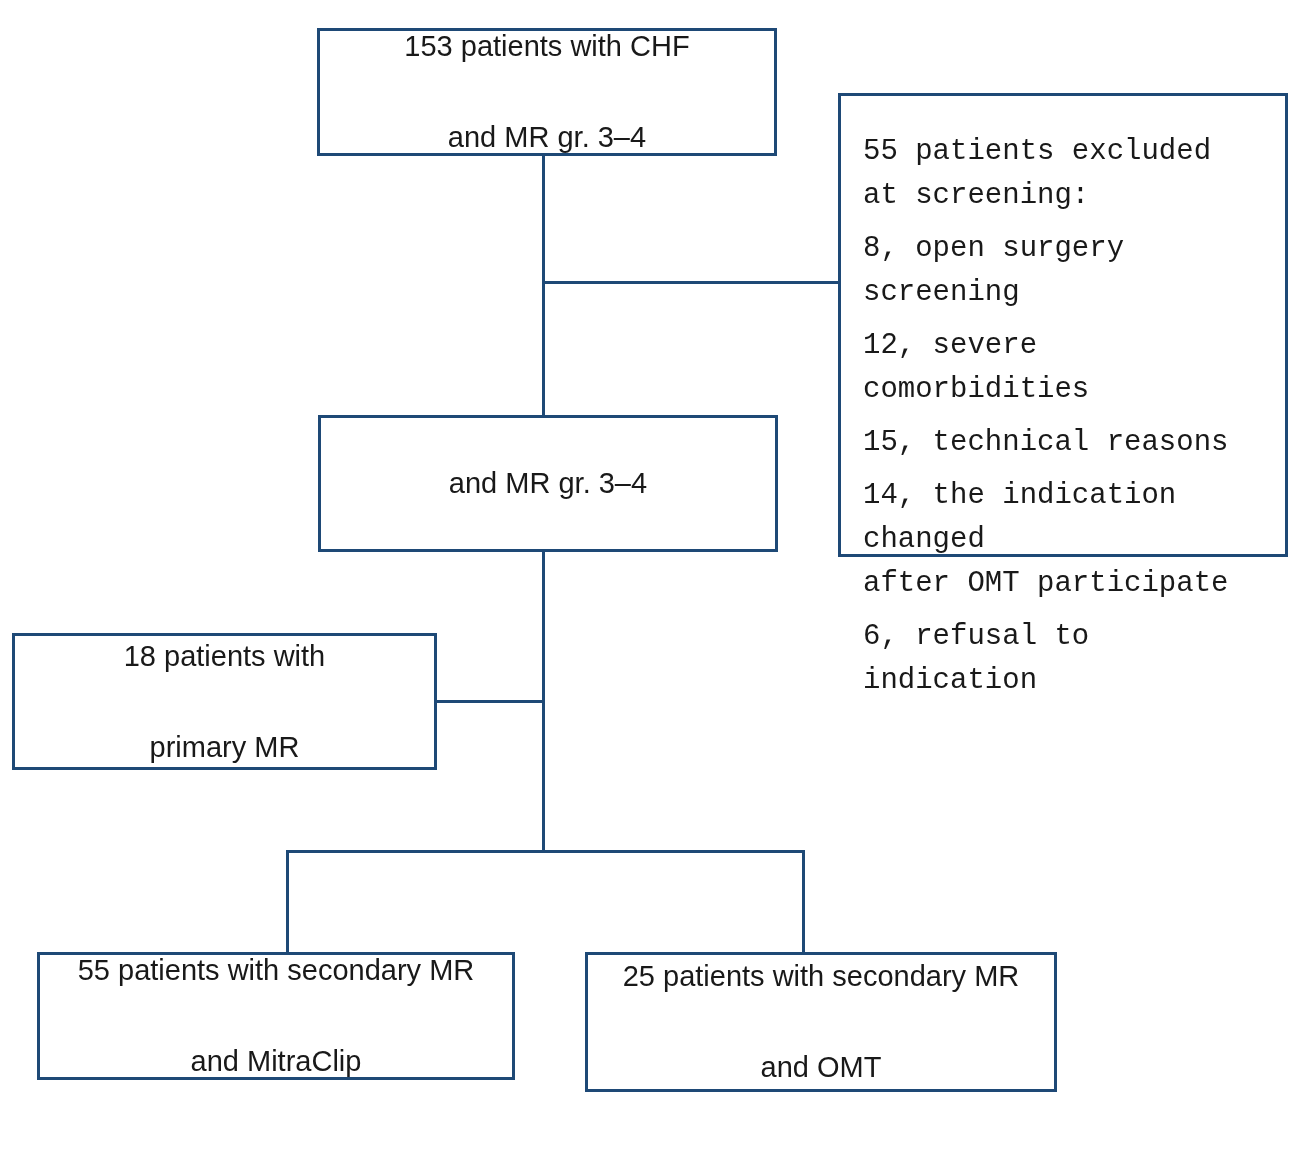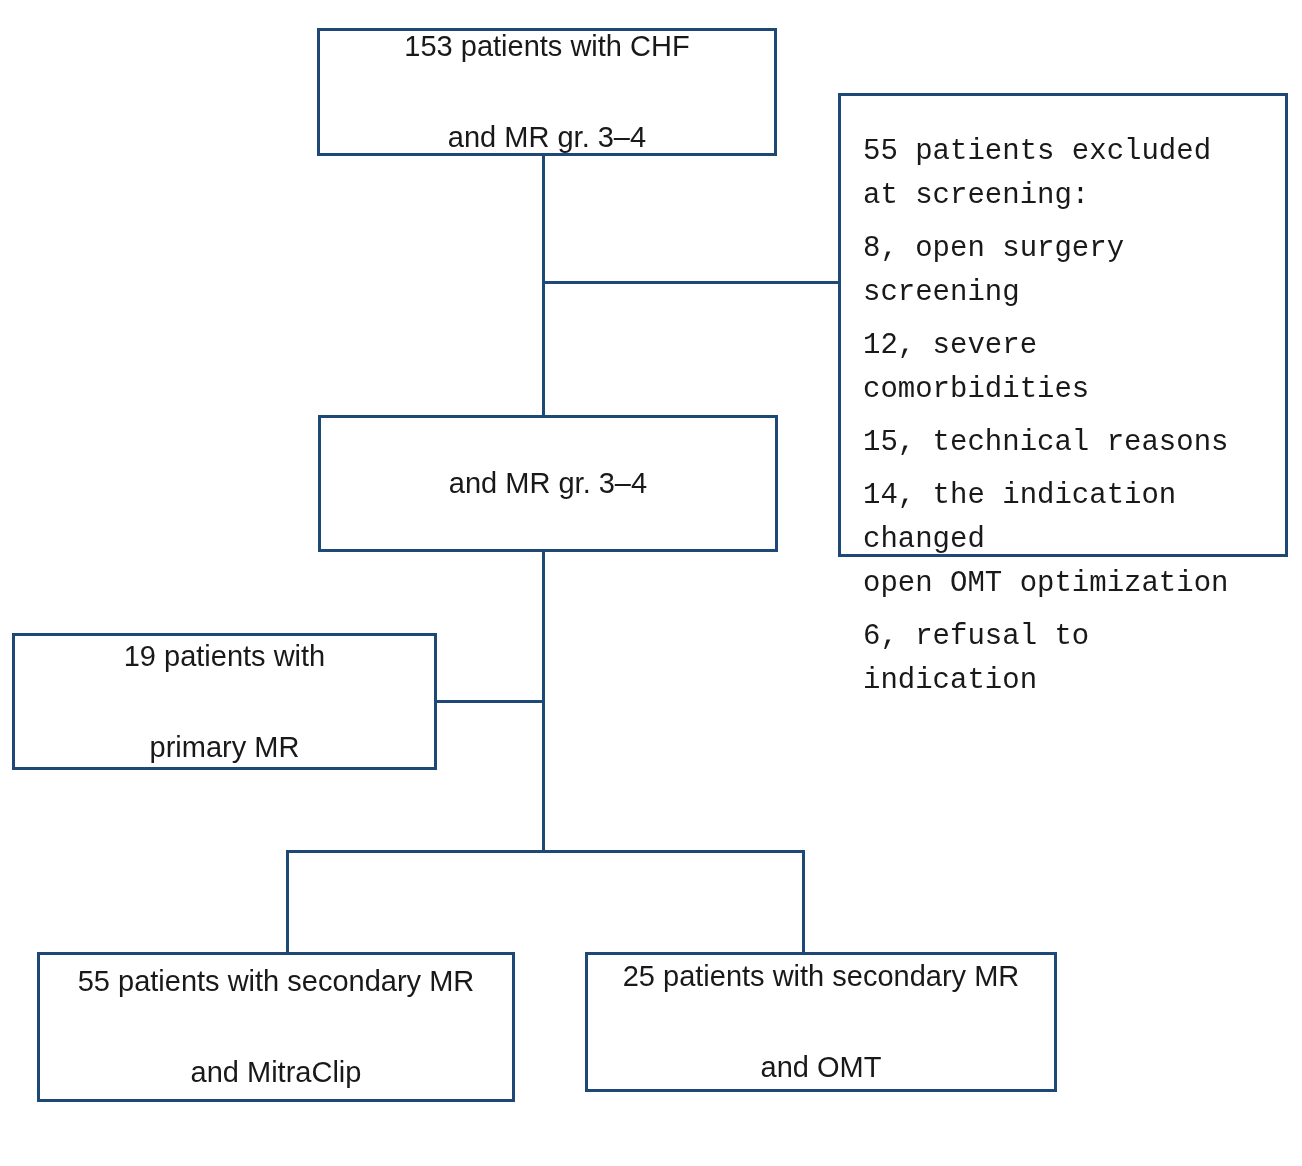--- a/index.html
+++ b/index.html
@@ -46,21 +46,21 @@
   .connector {
     position: absolute;
     background: #1e4976;
   }
 
   
   #n-chf153     { left: 317px; top: 28px;  width: 460px; height: 128px; }
   #n-excluded   { left: 838px; top: 93px;  width: 450px; height: 464px; }
   #n-chf98      { left: 318px; top: 415px; width: 460px; height: 137px; }
   #n-primary18  { left: 12px;  top: 633px; width: 425px; height: 137px; }
-  #n-mitraclip55{ left: 37px;  top: 952px; width: 478px; height: 150px; }
+  #n-mitraclip55{ left: 37px;  top: 952px; width: 478px; height: 128px; }
   #n-omt25      { left: 585px; top: 952px; width: 472px; height: 140px; }
 
   
   #c-top-mid    { left: 542px; top: 155px; width: 3px;   height: 262px; }
   #c-excl       { left: 542px; top: 281px; width: 296px; height: 3px;   }
   #c-mid-branch { left: 542px; top: 551px; width: 3px;   height: 301px; }
   #c-primary    { left: 436px; top: 700px; width: 109px; height: 3px;   }
   #c-branch     { left: 286px; top: 850px; width: 519px; height: 3px;   }
   #c-drop-left  { left: 286px; top: 850px; width: 3px;   height: 104px; }
   #c-drop-right { left: 802px; top: 850px; width: 3px;   height: 104px; }
@@ -95,34 +95,34 @@
     <p class="para">
       <span class="tline">12, severe comorbidities</span>
       <span class="tline"></span>
     </p>
     <p class="para">
       <span class="tline">15, technical reasons</span>
       <span class="tline"></span>
     </p>
     <p class="para">
       <span class="tline">14, the indication changed</span>
-      <span class="tline">open OMT optimization</span>
+      <span class="tline">after OMT participate</span>
     </p>
     <p class="para">
       <span class="tline">6, refusal to indication</span>
       <span class="tline"></span>
     </p>
   </div>
 
   <div class="node center" id="n-chf98">
     <span class="tline">and MR gr. 3–4</span>
   </div>
 
   <div class="node center" id="n-primary18">
-    <span class="tline">19 patients with</span>
+    <span class="tline">18 patients with</span>
     <span class="tline">primary MR</span>
   </div>
 
   <div class="node center" id="n-mitraclip55">
     <span class="tline">55 patients with secondary MR</span>
     <span class="tline">and MitraClip</span>
   </div>
 
   <div class="node center" id="n-omt25">
     <span class="tline">25 patients with secondary MR</span>

